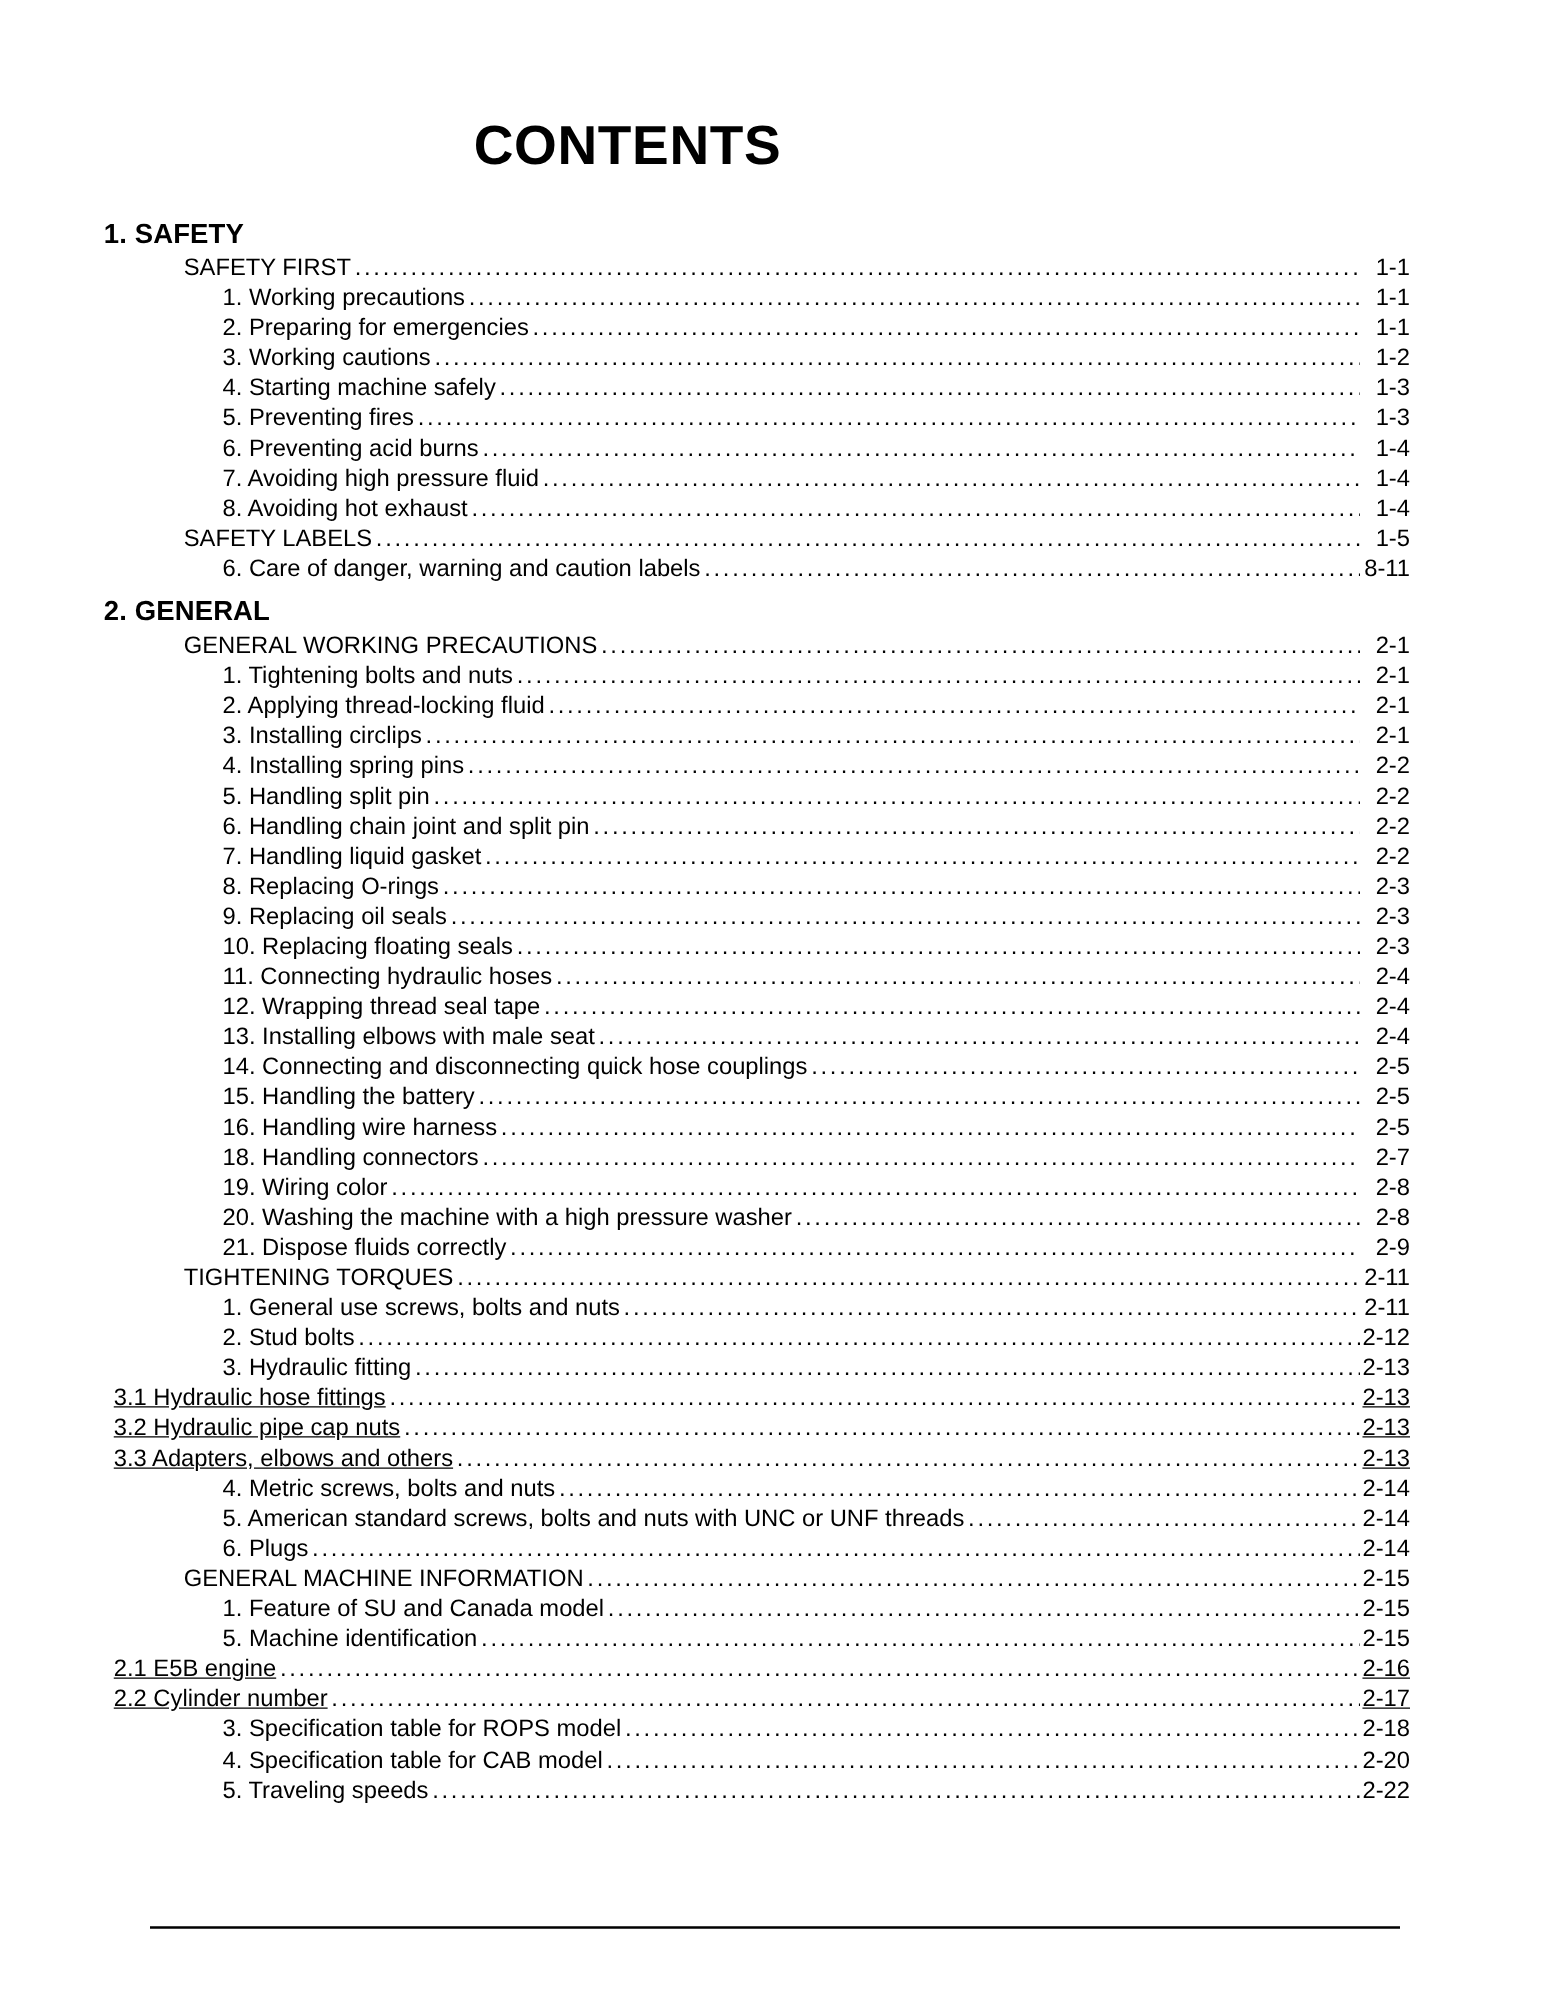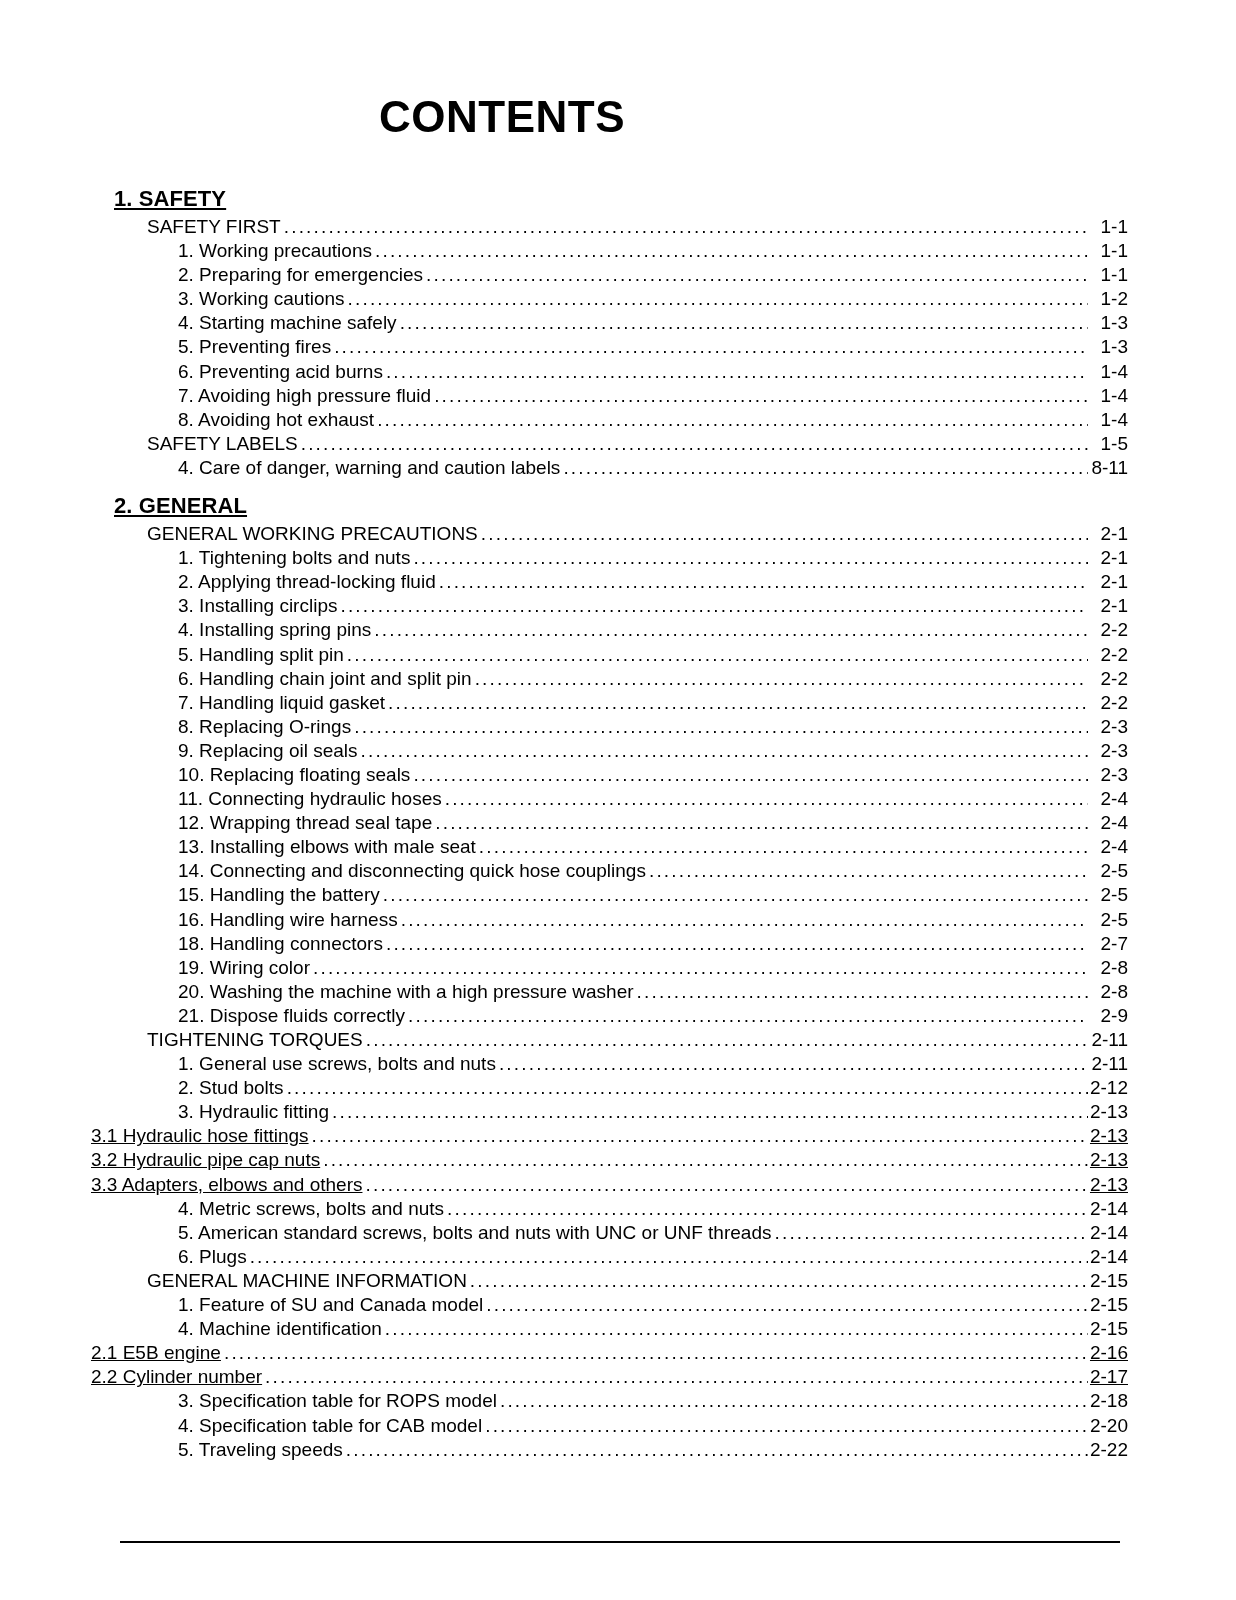--- a/index.html
+++ b/index.html
@@ -38,24 +38,23 @@
     position: absolute;
     top: 173px;
     left: 0;
     width: 1236px;
   }
 
   .chapter-heading {
     font-size: 22px;
     font-weight: bold;
     line-height: 28px;
-    margin: 12px 0 2px 0;
-    padding-left: 114px;
+    margin: 0 0 2px 0;
+    padding-left: 83px;
     letter-spacing: 0.1px;
-    text-decoration: underline;
   }
   .chapter-block + .chapter-block {
     margin-top: 7px;
   }
 
   
   .toc-row {
     display: flex;
     align-items: flex-end;
     font-size: 19px;
@@ -179,21 +178,21 @@
           <span class="label">8. Avoiding hot exhaust</span>
           <span class="leader"></span>
           <span class="pageno">1-4</span>
         </div>
         <div class="toc-row lvl-1">
           <span class="label">SAFETY LABELS</span>
           <span class="leader"></span>
           <span class="pageno">1-5</span>
         </div>
         <div class="toc-row lvl-2">
-          <span class="label">4. Care of danger, warning and caution labels</span>
+          <span class="label">6. Care of danger, warning and caution labels</span>
           <span class="leader"></span>
           <span class="pageno">8-11</span>
         </div>
       </div>
       <div class="chapter-block">
         <div class="chapter-heading">2. GENERAL</div>
         <div class="toc-row lvl-1">
           <span class="label">GENERAL WORKING PRECAUTIONS</span>
           <span class="leader"></span>
           <span class="pageno">2-1</span>
@@ -352,21 +351,21 @@
           <span class="label">GENERAL MACHINE INFORMATION</span>
           <span class="leader"></span>
           <span class="pageno">2-15</span>
         </div>
         <div class="toc-row lvl-2">
           <span class="label">1. Feature of SU and Canada model</span>
           <span class="leader"></span>
           <span class="pageno">2-15</span>
         </div>
         <div class="toc-row lvl-2">
-          <span class="label">4. Machine identification</span>
+          <span class="label">5. Machine identification</span>
           <span class="leader"></span>
           <span class="pageno">2-15</span>
         </div>
         <div class="toc-row lvl-3">
           <span class="label">2.1 E5B engine</span>
           <span class="leader"></span>
           <span class="pageno">2-16</span>
         </div>
         <div class="toc-row lvl-3">
           <span class="label">2.2 Cylinder number</span>

